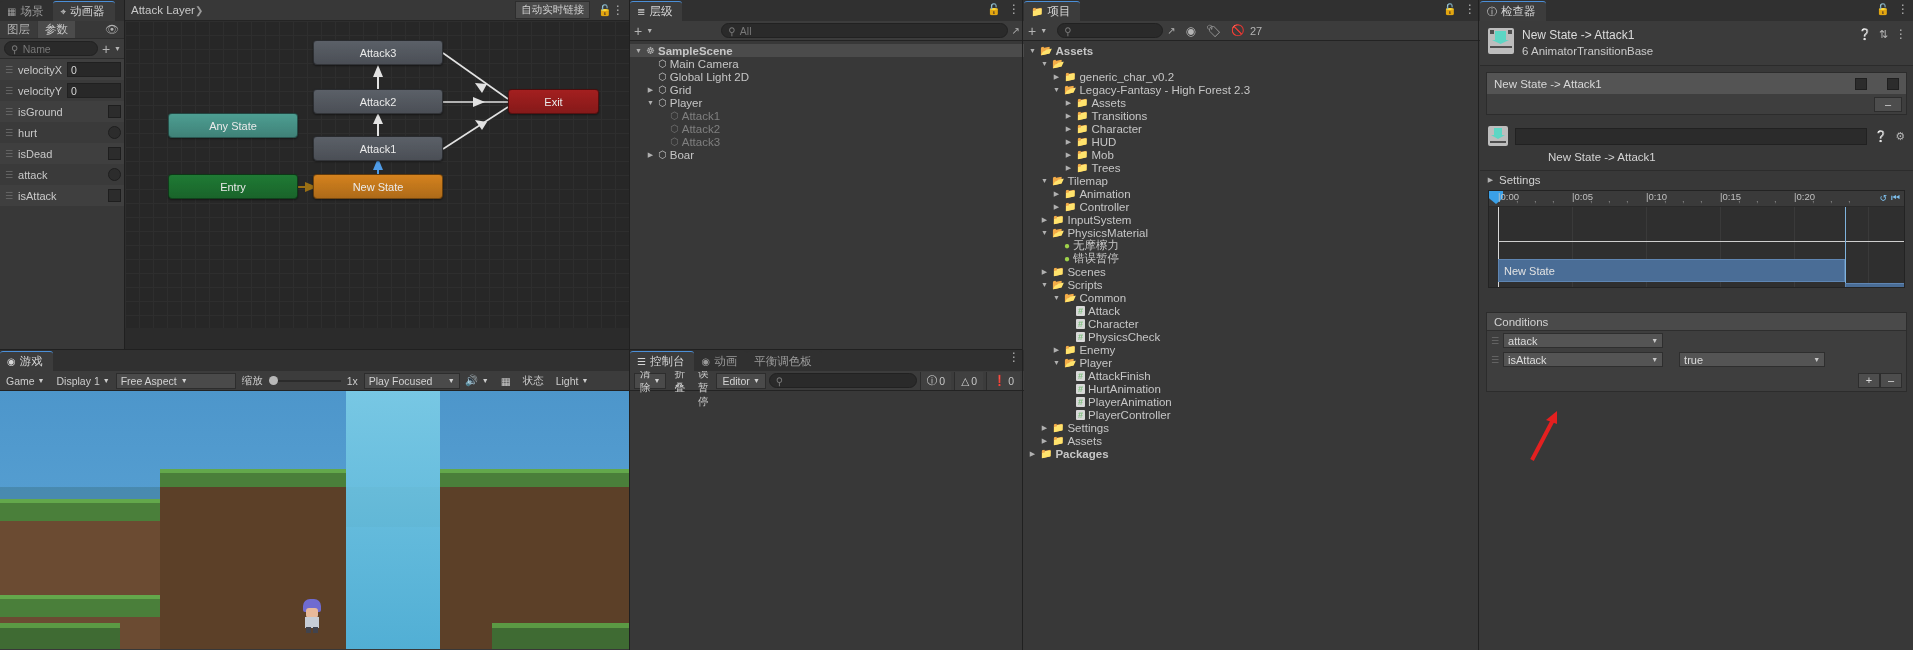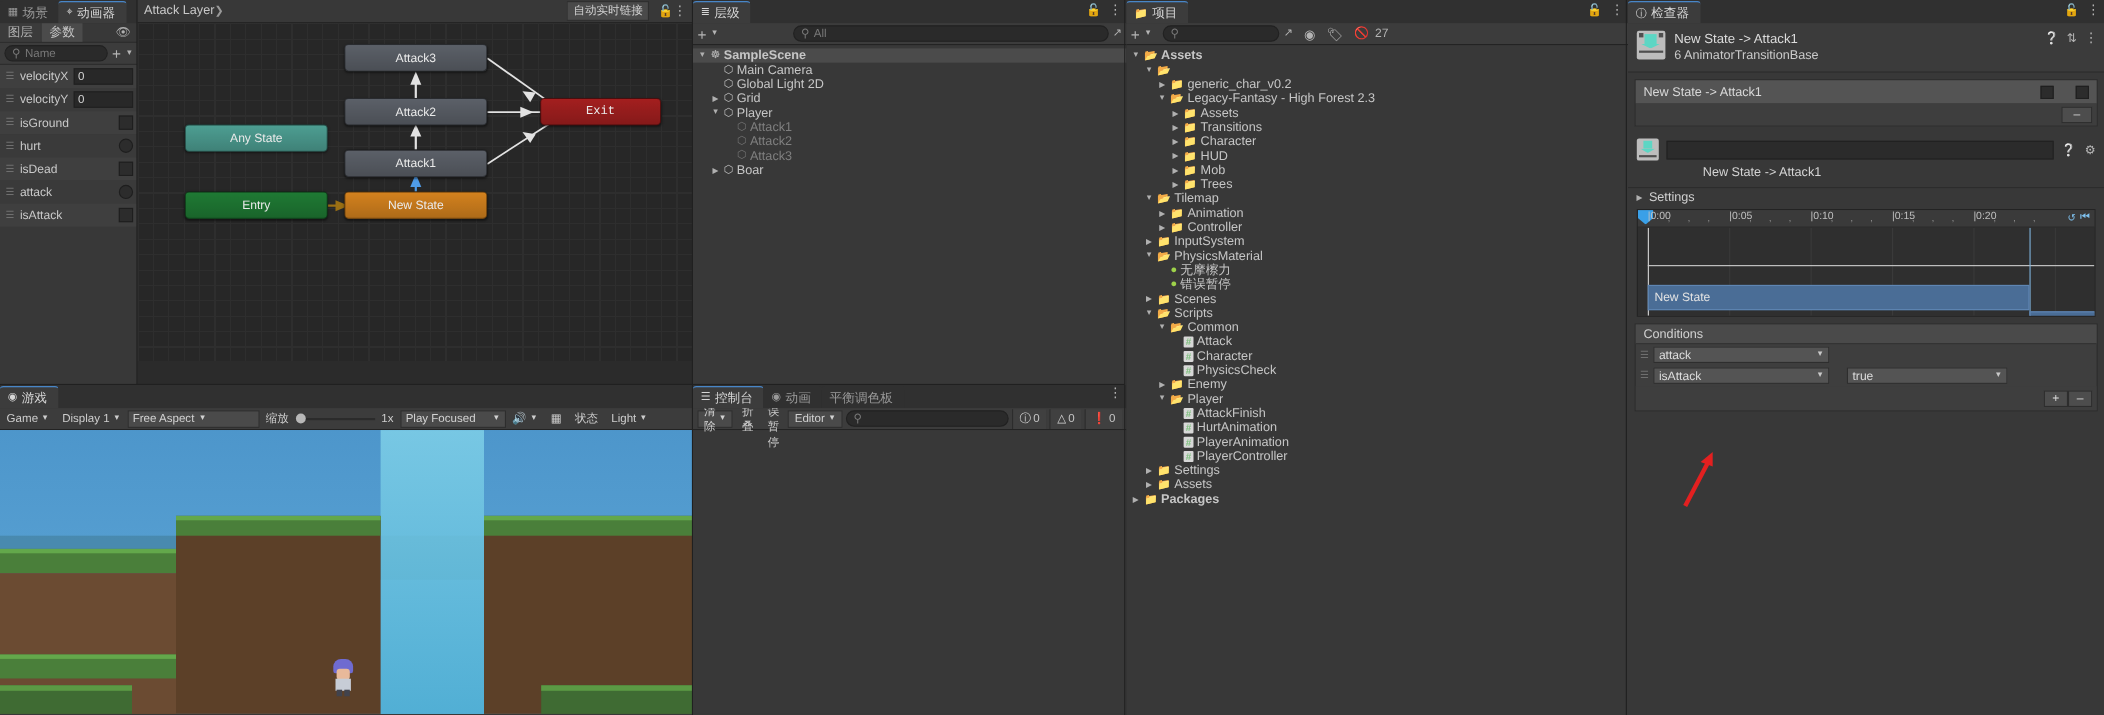--- a/index.html
+++ b/index.html
@@ -221,21 +221,21 @@
           </div>
           <div class="node" style="left: 43px; top: 92px; width: 130px; background: linear-gradient(rgb(77, 158, 146), rgba(0, 0, 0, 0.18)) rgb(77, 158, 146);">
             <span>Any State</span>
           </div>
           <div class="node" style="left: 43px; top: 153px; width: 130px; background: linear-gradient(rgb(31, 122, 52), rgba(0, 0, 0, 0.18)) rgb(31, 122, 52);">
             <span>Entry</span>
           </div>
           <div class="node" style="left: 188px; top: 153px; width: 130px; background: linear-gradient(rgb(212, 130, 30), rgba(0, 0, 0, 0.18)) rgb(212, 130, 30);">
             <span>New State</span>
           </div>
-          <div class="node" style="left: 366px; top: 68px; width: 110px; background: linear-gradient(rgb(163, 31, 31), rgba(0, 0, 0, 0.18)) rgb(163, 31, 31); font-family: Liberation Mono, monospace;">
+          <div class="node" style="left: 383px; top: 68px; width: 91px; background: linear-gradient(rgb(163, 31, 31), rgba(0, 0, 0, 0.18)) rgb(163, 31, 31);">
             <span>Exit</span>
           </div>
         </div>
   </div>
 </div>
 
 <div class="panel" id="game-panel">
   <div class="tabbar">
     <div class="tab active">
       <span style="font-size:10px;">◉</span>
@@ -710,21 +710,21 @@
                   display:flex;align-items:center;padding-left:5px;font-size:11px;color:#e2e2e2;">
         <span>New State</span>
       </div>
       <div style="position:absolute;left:356px;top:76px;width:60px;height:23px;background:#4a6d96;border:1px solid #5f86b3;
                   display:flex;align-items:center;padding-left:5px;font-size:11px;color:#e2e2e2;overflow:hidden;">
         
       </div>
     </div>
   </div>
 
-  <div class="ibox" style="margin-top:6px;">
+  <div class="ibox" style="margin-top:24px;">
     <div class="ibox-head">Conditions</div>
     <div id="cond-rows">
           <div class="cond-row">
             <span class="grip">☰</span>
             <span class="dd" style="width: 160px;">
               <span>attack</span>
               <span class="caret">▼</span>
             </span>
           </div>
           <div class="cond-row">

